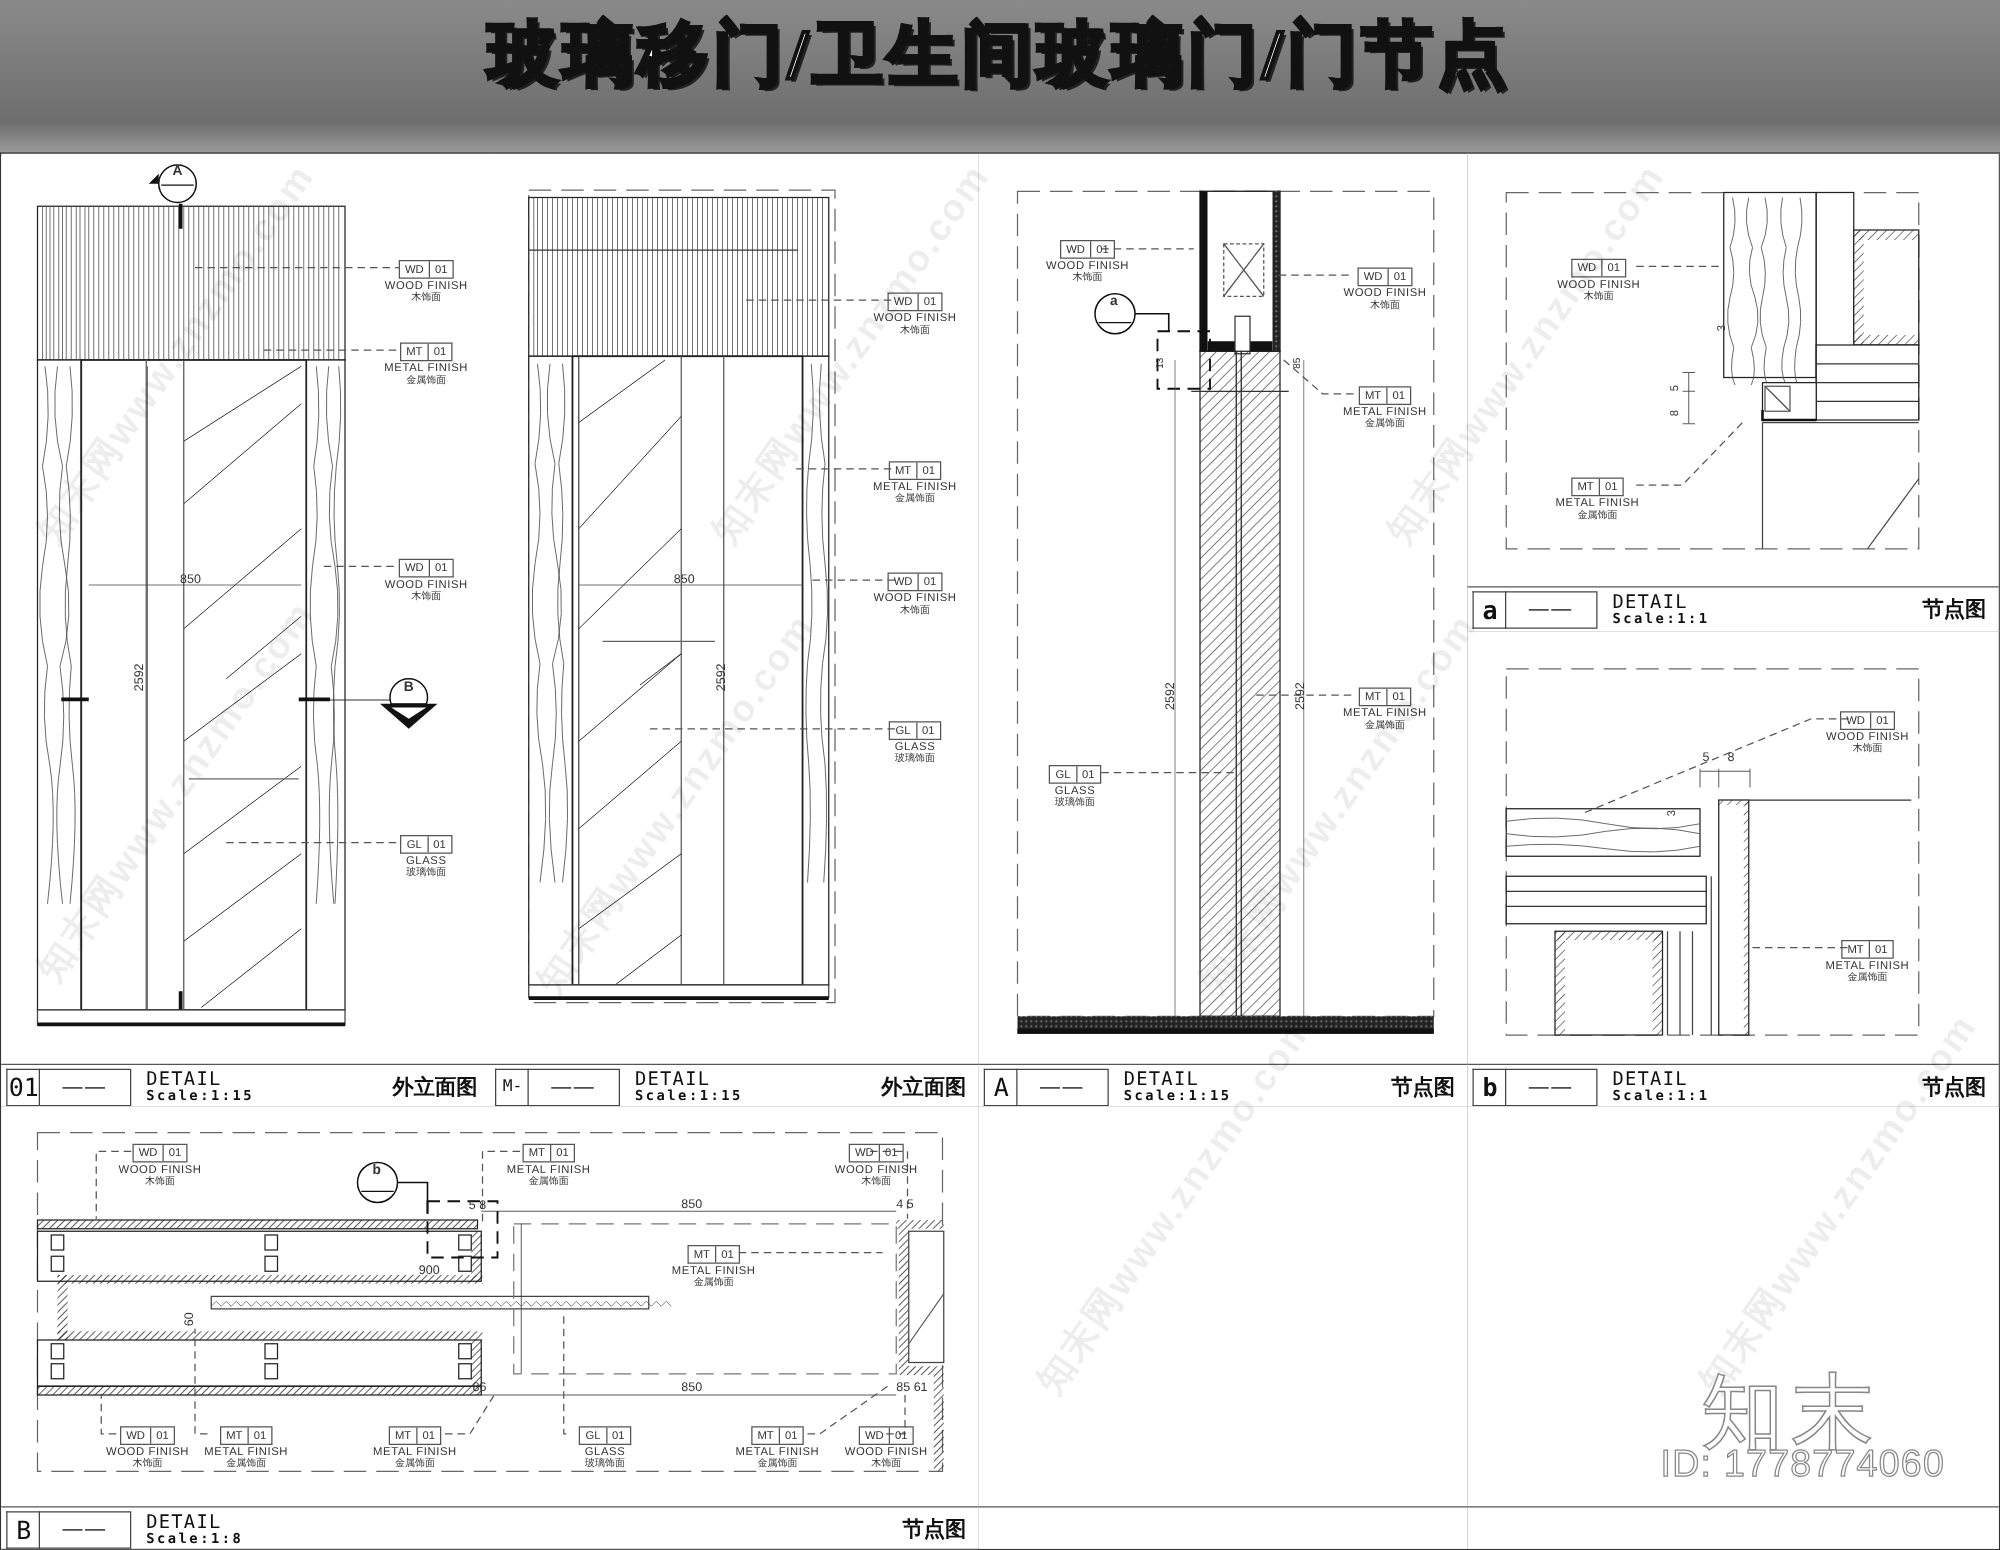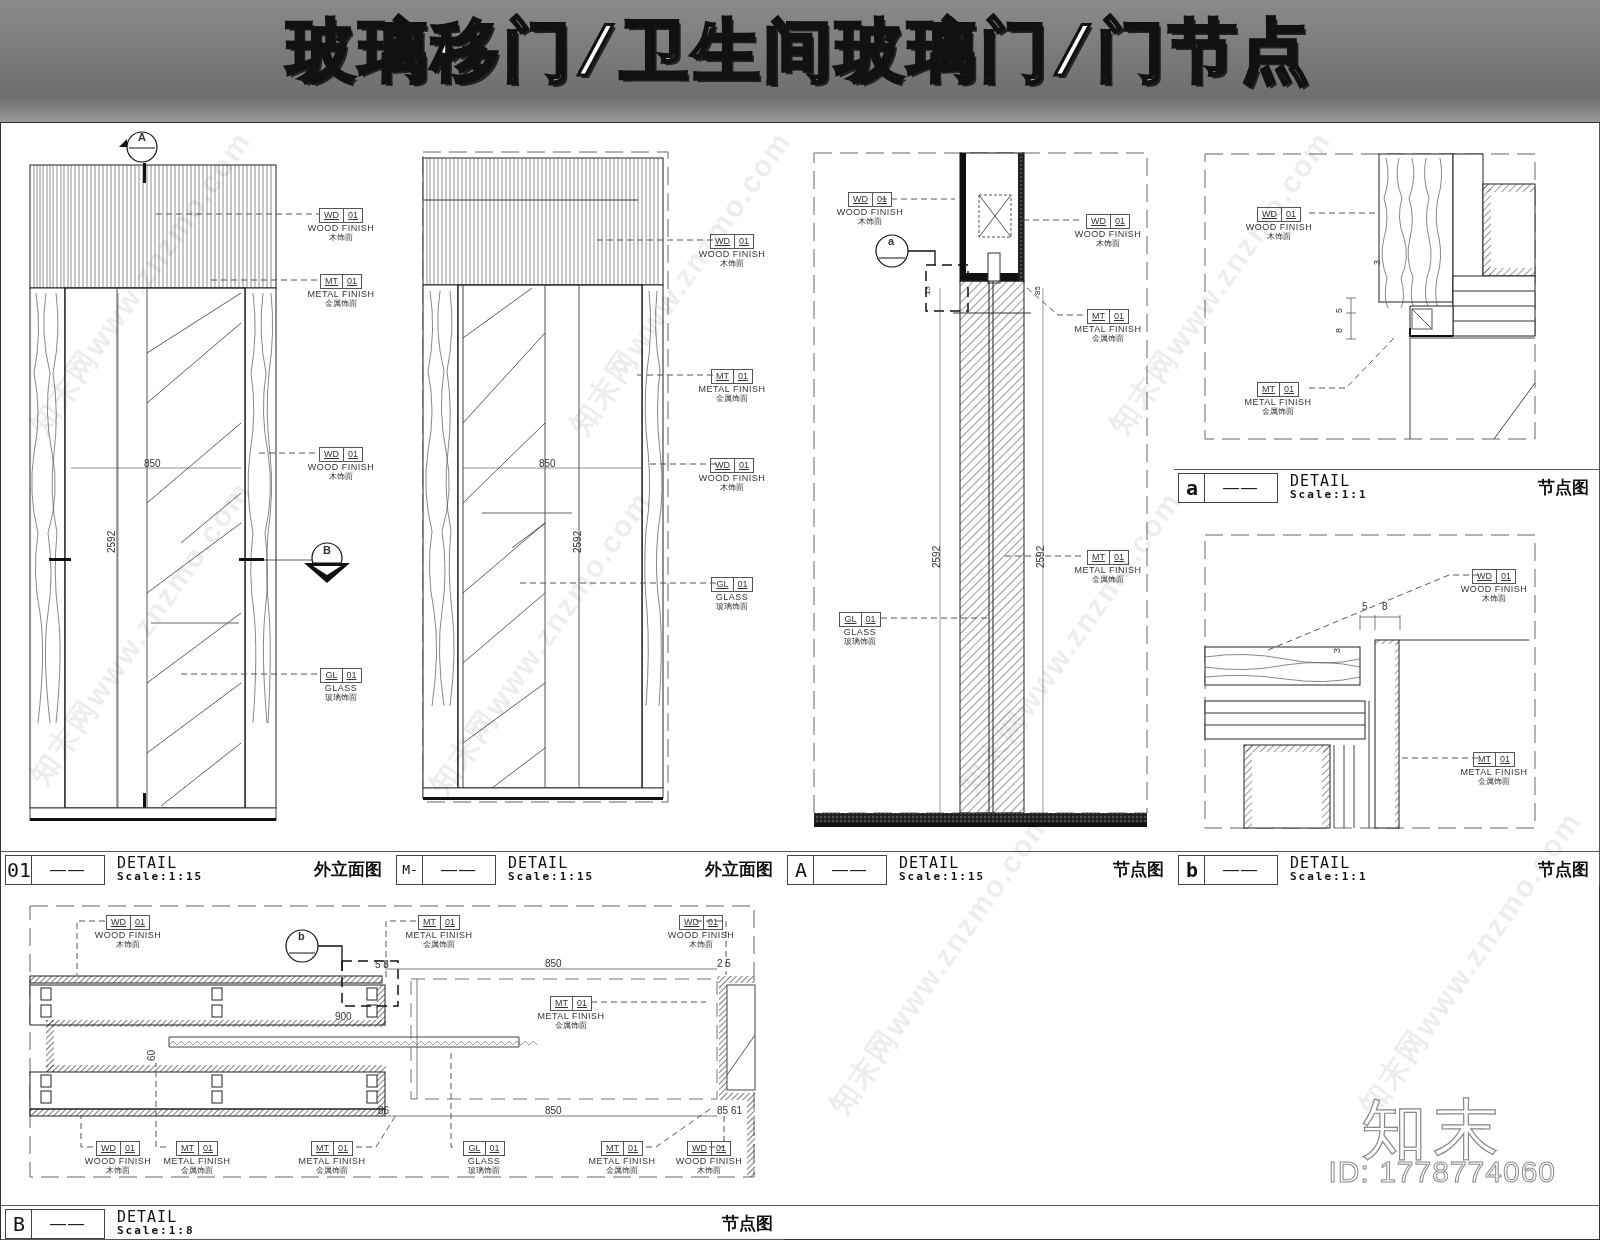--- a/index.html
+++ b/index.html
@@ -1,30 +1,30 @@
 <!DOCTYPE html>
 <html><head>
 <meta charset="utf-8">
 <style>
   html,body{margin:0;padding:0;background:#fff;}
   body{width:1600px;height:1240px;position:relative;overflow:hidden;font-family:"Liberation Sans","DejaVu Sans",sans-serif;color:#111;}
   .banner{position:absolute;left:0;top:0;width:1600px;height:122px;background:linear-gradient(#8a8a8a,#6e6e6e 80%,#9a9a9a);border-bottom:3px solid #444;}
-  .banner-title{position:absolute;left:0;right:0;top:6px;text-align:center;font-size:68px;font-weight:bold;color:#fff;letter-spacing:4px;
-    -webkit-text-stroke:3px #111;text-shadow:3px 3px 0 #222,-1px -1px 0 #222;font-family:Liberation Mono, monospace;}
+  .banner-title{position:absolute;left:0;right:0;top:6px;text-align:center;font-size:56px;font-weight:bold;color:#fff;letter-spacing:4px;
+    -webkit-text-stroke:3px #111;text-shadow:3px 3px 0 #222,-1px -1px 0 #222;font-family:Liberation Serif, serif;}
   .sheet{position:absolute;left:0;top:122px;width:1598px;height:1116px;border:1px solid #333;}
   .panel{position:absolute;border-right:1px solid #555;border-bottom:1px solid #555;background:#fff;}
   .panel svg{position:absolute;left:0;top:0;}
   .titlebar{position:absolute;height:34px;border-top:1px solid #555;}
   .tb-num{position:absolute;left:4px;top:3px;width:26px;height:28px;border:1px solid #444;border-right:none;font-size:20px;line-height:28px;text-align:center;font-family:"DejaVu Sans Mono",monospace;}
   .tb-box{position:absolute;left:30px;top:3px;width:72px;height:28px;border:1px solid #444;font-size:16px;line-height:28px;text-align:center;letter-spacing:2px;}
   .tb-detail{position:absolute;left:116px;top:2px;font-size:15px;letter-spacing:1px;font-family:"DejaVu Sans Mono",monospace;}
   .tb-scale{position:absolute;left:116px;top:18px;font-size:11px;font-weight:bold;letter-spacing:2px;font-family:"DejaVu Sans Mono",monospace;}
   .tb-name{position:absolute;right:10px;top:6px;font-size:17px;font-weight:bold;}
   .tag{position:absolute;font-size:9px;color:#333;text-align:center;line-height:10px;}
-  .tag .code{display:inline-flex;border:1px solid #555;height:13px;line-height:13px;font-size:9px;text-decoration:underline;}
+  .tag .code{display:inline-flex;border:1px solid #555;height:13px;line-height:13px;font-size:9px;}
   .tag .code span{padding:0 4px;}
   .tag .code span:first-child{border-right:1px solid #555;}
   .tag .en{font-size:9px;letter-spacing:0.5px;}
   .tag .zh{font-size:8px;}
   .dim{position:absolute;font-size:10px;color:#333;}
   .dim.v{transform:rotate(-90deg);transform-origin:left top;}
   .wm{position:absolute;color:rgba(0,0,0,0.07);font-size:30px;font-weight:bold;transform:rotate(-55deg);transform-origin:left top;white-space:nowrap;letter-spacing:2px;pointer-events:none;}
   .logo{position:absolute;right:95px;top:1085px;font-size:66px;color:#fff;-webkit-text-stroke:1.2px #888;letter-spacing:6px;}
   .logo-id{position:absolute;right:44px;top:1155px;font-size:30px;color:#fff;-webkit-text-stroke:1px #888;letter-spacing:1px;}
 </style>
@@ -533,21 +533,21 @@
         <path d="M452 262 H450 V165"></path>
         <path d="M645 262 H655 L712 222"></path>
         <path d="M708 262 H723 V228"></path>
       </g>
     </svg>
     <div class="dim" style="left:544px;top:73px;">850</div>
     <div class="dim" style="left:544px;top:220px;">850</div>
     <div class="dim" style="left:334px;top:126px;">900</div>
     <div class="dim v" style="left:145px;top:176px;">60</div>
     <div class="dim" style="left:374px;top:74px;">5 8</div>
-    <div class="dim" style="left:716px;top:73px;">2 5</div>
+    <div class="dim" style="left:716px;top:73px;">4 5</div>
     <div class="dim" style="left:716px;top:220px;">85 61</div>
     <div class="dim" style="left:377px;top:220px;">86</div>
     <div class="dim" style="left:297px;top:45px;font-weight:bold;font-size:11px;">b</div>
 
     <div class="tag" style="left:92px;top:30px;width:70px;">
       <div class="code">
           <span>WD</span>
           <span>01</span>
         </div>
       <div class="en">WOOD  FINISH</div><div class="zh">木饰面</div>

